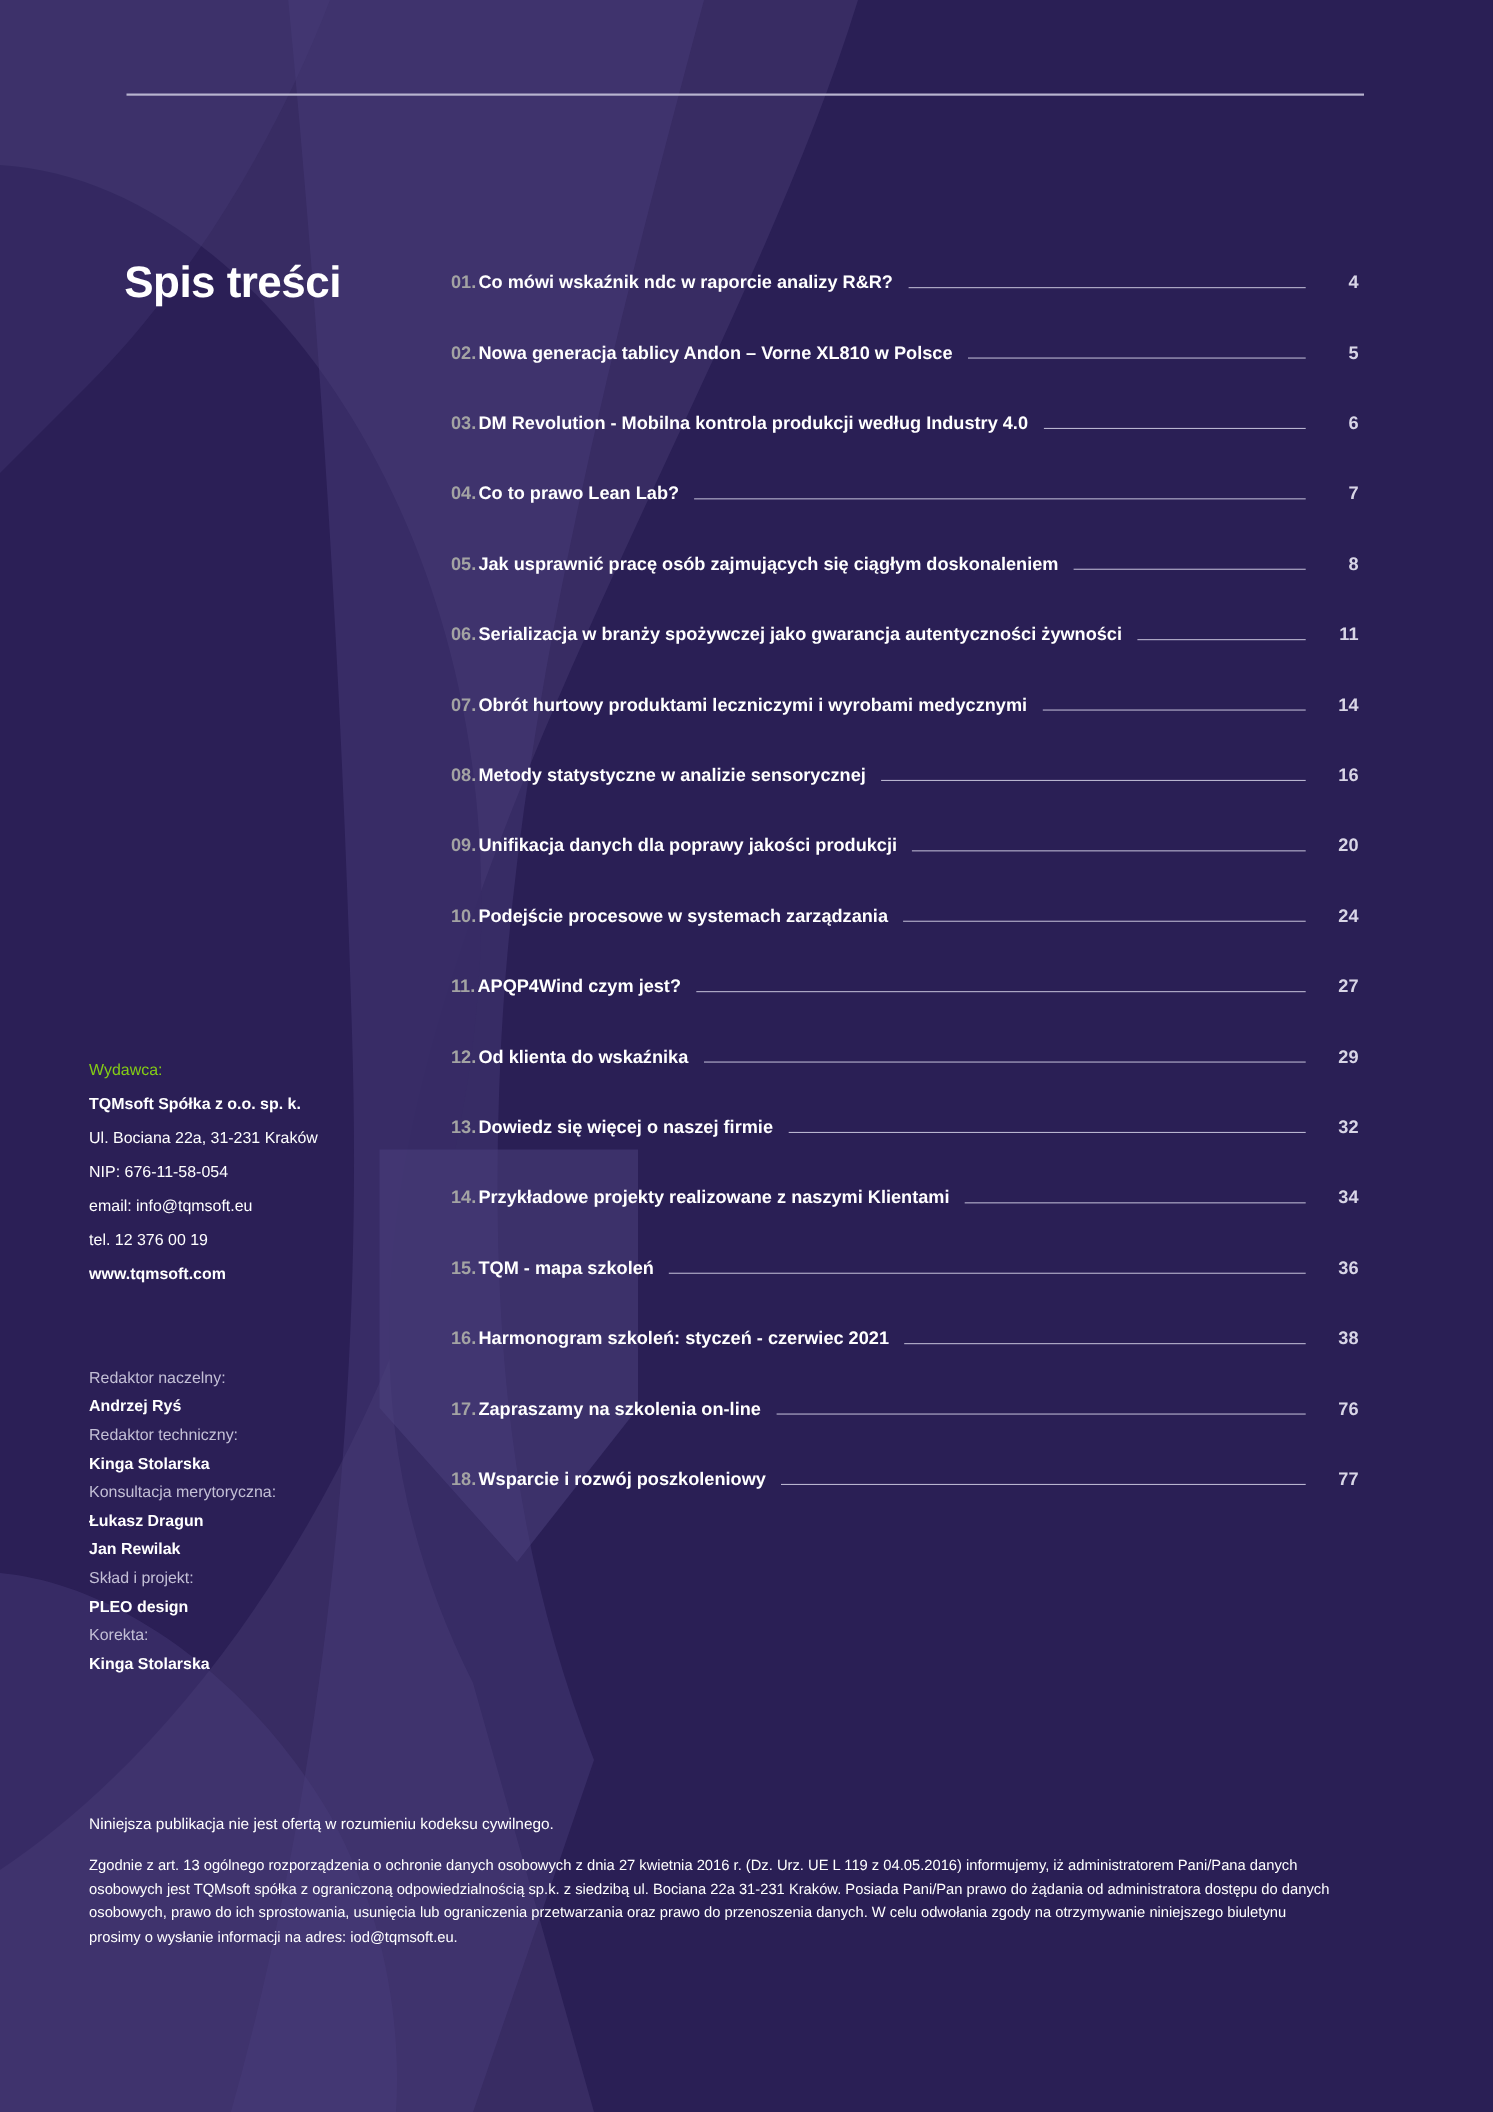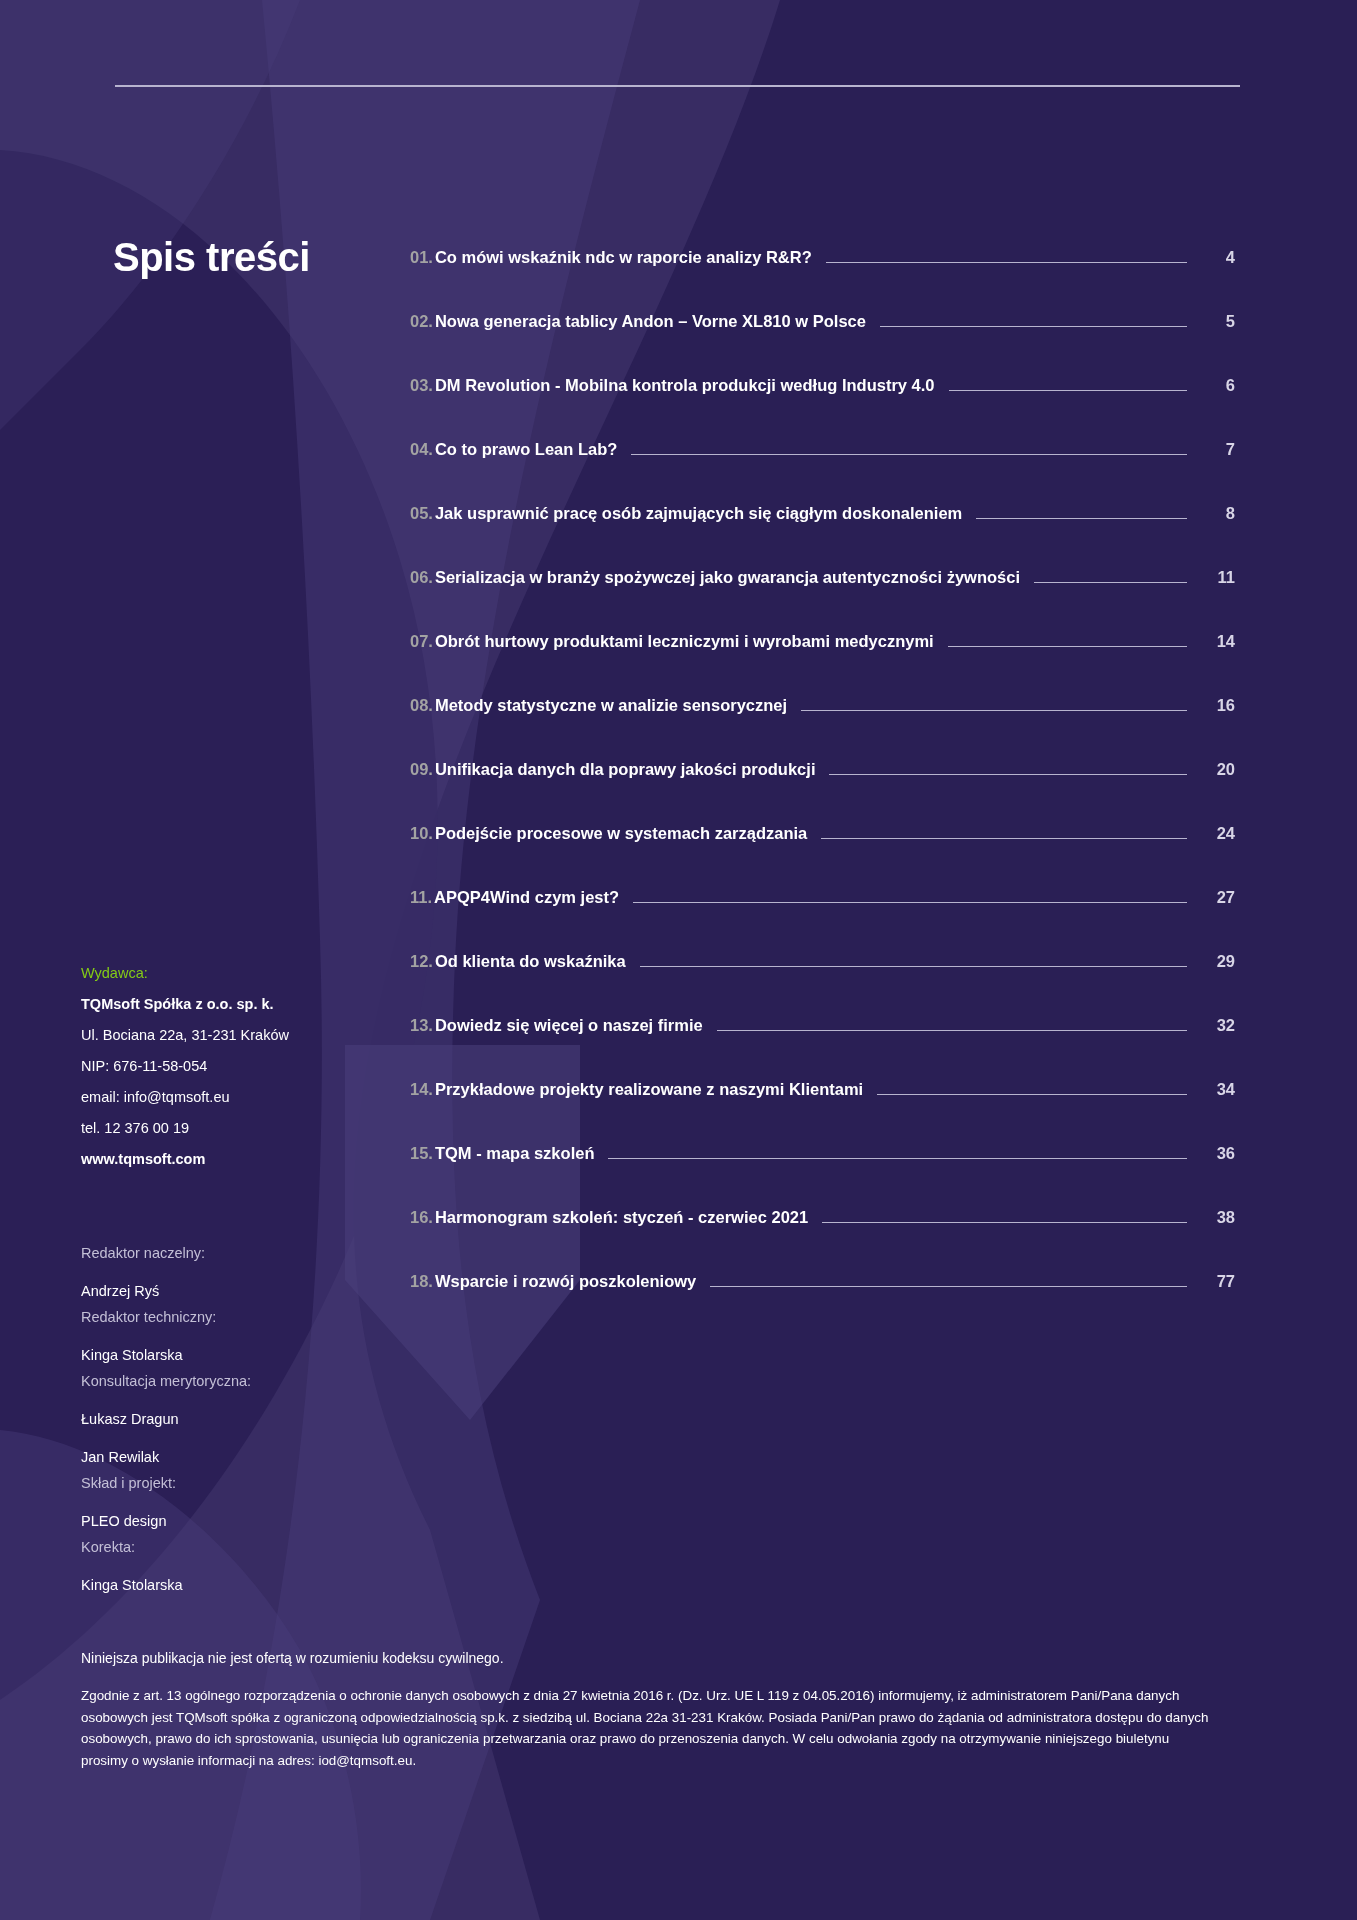--- a/index.html
+++ b/index.html
@@ -112,25 +112,24 @@
     z-index:5;
   }
   .credits .lbl {
     font-size:14.5px;
     color:#c3bfd6;
     line-height:26px;
     white-space:nowrap;
   }
   .credits .val {
     font-size:14.5px;
-    font-weight:normal;
+    font-weight:bold;
     color:#ffffff;
     line-height:26px;
     white-space:nowrap;
-    margin-top:12px;
   }
 
   
   .footer {
     position:absolute;
     left:81px; top:1650px;
     width:1180px;
     z-index:5;
   }
   .footer .lead {
@@ -275,20 +274,26 @@
     <span class="toc-page">36</span>
   </div>
 
   <div class="toc-row">
     <span class="toc-num">16.</span>
     <span class="toc-title">Harmonogram szkoleń: styczeń - czerwiec 2021</span>
     <span class="toc-dash"></span>
     <span class="toc-page">38</span>
   </div>
 
+  <div class="toc-row">
+    <span class="toc-num">17.</span>
+    <span class="toc-title">Zapraszamy na szkolenia on-line</span>
+    <span class="toc-dash"></span>
+    <span class="toc-page">76</span>
+  </div>
 
   <div class="toc-row">
     <span class="toc-num">18.</span>
     <span class="toc-title">Wsparcie i rozwój poszkoleniowy</span>
     <span class="toc-dash"></span>
     <span class="toc-page">77</span>
   </div>
 
 </div>
 

